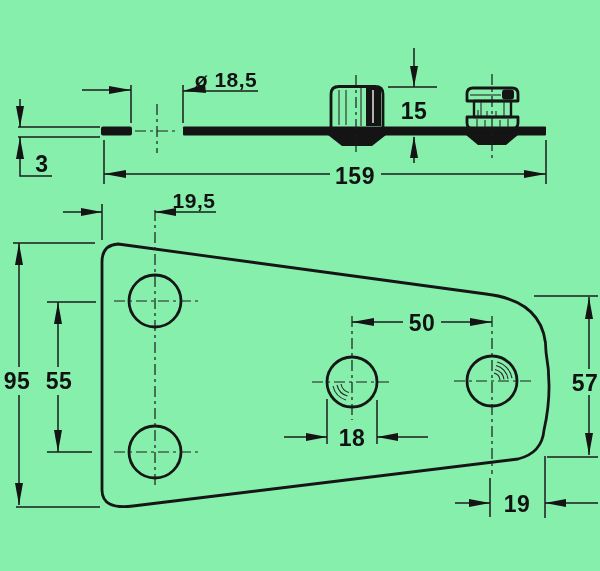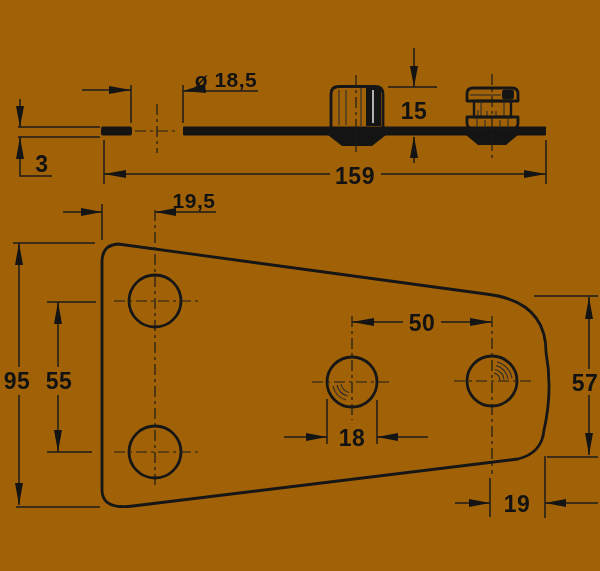--- a/index.html
+++ b/index.html
@@ -1,16 +1,16 @@
 <!DOCTYPE html>
 <html><head>
 <meta charset="utf-8">
 <style>
   html,body{margin:0;padding:0;background:#ffffff;}
-  .sheet{position:relative;width:600px;height:571px;background:#a16207;overflow:hidden;
+  .sheet{position:relative;width:600px;height:571px;background:#86efac;overflow:hidden;
          font-family:"Liberation Sans", sans-serif;}
   svg{display:block}
   .outline{fill:none;stroke:#161616;stroke-width:2.8;stroke-linejoin:round;stroke-linecap:round;}
   .solid{fill:#141414;stroke:none;}
   .thin{fill:none;stroke:#1c1c1c;stroke-width:1.5;stroke-linecap:butt;}
   .hair{fill:none;stroke:#2a2a2a;stroke-width:1.1;}
   .cline{fill:none;stroke:#1c1c1c;stroke-width:1.2;stroke-dasharray:11 4 3 4;}
   .arrow{fill:#141414;stroke:none;}
   .dimtext{font-family:"Liberation Sans", sans-serif;font-weight:700;font-size:23px;
            fill:#121212;text-anchor:middle;letter-spacing:0.5px;}

